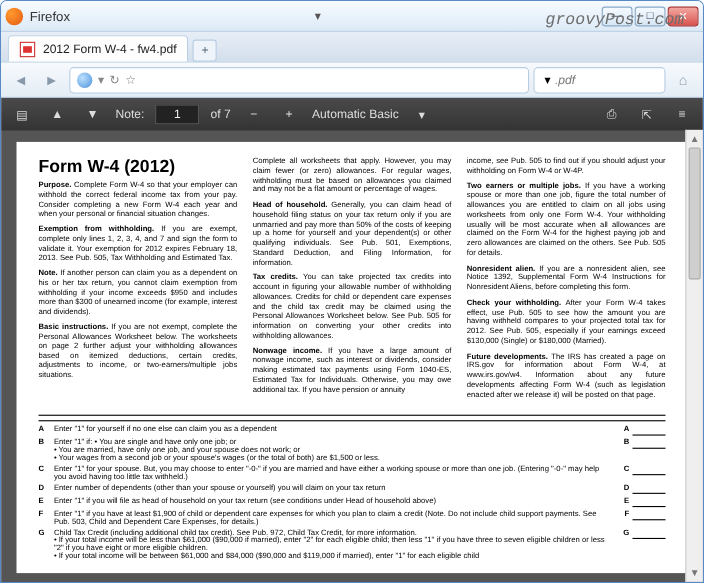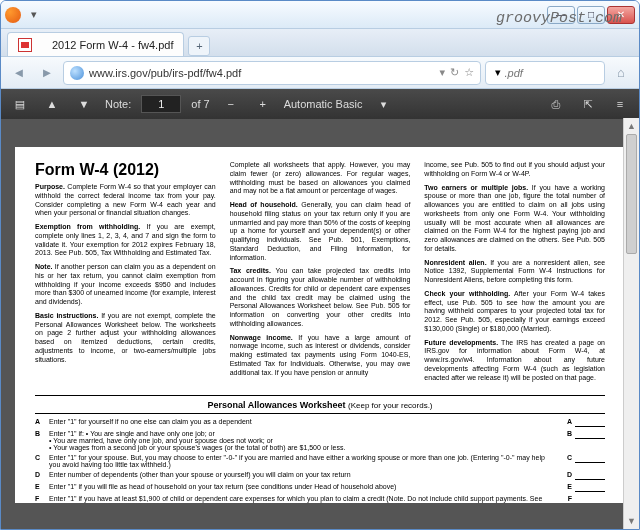--- a/index.html
+++ b/index.html
@@ -6,38 +6,38 @@
 body { font-family: Segoe UI, Tahoma, sans-serif; font-size: 11px; background: #fff; width: 640px; height: 530px; overflow: hidden; position: relative; }
 .window { border: 1px solid #5a8ac6; border-radius: 6px 6px 0 0; overflow: hidden; width: 640px; height: 530px; background: #eaf3fb; }
 .titlebar { height: 28px; background: linear-gradient(#f7fbff,#dceaf7); display: flex; align-items: center; padding: 0 4px; border-bottom: 1px solid #b8cde2; }
 .titlebar .ff { width: 16px; height: 16px; background: radial-gradient(circle at 30% 30%, #ff9a2e, #e55b13); border-radius: 50%; margin-right: 6px; }
 .titlebar .title { font-size: 12px; color: #333; flex: 1; }
 .titlebar .drop { color: #555; margin-left: 4px; }
 .winbtns { display: flex; gap: 2px; }
 .winbtn { width: 28px; height: 18px; border: 1px solid #8aa9c7; border-radius: 3px; background: linear-gradient(#f5faff,#d7e7f5); display: flex; align-items: center; justify-content: center; font-size: 10px; color: #334; }
 .winbtn.close { background: linear-gradient(#f3a7a1,#d9534f); color: #fff; border-color: #a33; }
 .tabbar { height: 28px; background: linear-gradient(#e7eef7,#d3dfec); display: flex; align-items: flex-end; padding: 0 6px; border-bottom: 1px solid #b8cde2; }
-.tab { height: 24px; background: #fdfdfd; border: 1px solid #b8cde2; border-bottom: none; border-radius: 4px 4px 0 0; padding: 3px 10px; display: flex; align-items: center; gap: 20px; font-size: 11px; color: #222; }
+.tab { height: 24px; background: #fdfdfd; border: 1px solid #b8cde2; border-bottom: none; border-radius: 4px 4px 0 0; padding: 3px 10px; display: flex; align-items: center; gap: 7px; font-size: 11px; color: #222; }
 .tab .pdfico { width: 14px; height: 14px; background: #fff; border: 1px solid #c33; position: relative; }
 .tab .pdfico::after { content: ""; position: absolute; left: 2px; top: 3px; width: 8px; height: 6px; background: #d33; }
 .newtab { width: 22px; height: 20px; border: 1px solid #b8cde2; border-radius: 3px; margin-left: 4px; background: #eef4fa; display:flex;align-items:center;justify-content:center;color:#567; }
 .navbar { height: 32px; background: linear-gradient(#f7fafd,#e3ecf5); display: flex; align-items: center; padding: 0 6px; gap: 4px; border-bottom: 1px solid #b8cde2; }
 .navbtn { width: 24px; height: 24px; border-radius: 4px; display: flex; align-items: center; justify-content: center; color: #8899aa; font-size: 13px; }
 .urlbar { flex: 1; height: 24px; border: 1px solid #b8cde2; border-radius: 4px; background: #fff; display: flex; align-items: center; padding: 0 6px; gap: 5px; }
 .urlbar .globe { width: 14px; height: 14px; border-radius: 50%; background: radial-gradient(circle at 35% 35%, #bde0ff, #4a90d9); }
 .urlbar input { border: none; outline: none; flex: 1; font-size: 11px; color: #333; background: transparent; }
 .urlbar .ubtn { color: #888; font-size: 11px; }
 .searchbar { width: 120px; height: 24px; border: 1px solid #b8cde2; border-radius: 4px; background: #fff; display: flex; align-items: center; padding: 0 5px; gap: 4px; }
 .searchbar .gico { width: 14px; height: 14px; background: conic-gradient(#4285f4 0 25%, #ea4335 0 50%, #fbbc05 0 75%, #34a853 0 100%); border-radius: 2px; }
 .searchbar input { border:none;outline:none;flex:1;font-size:11px;color:#777;font-style:italic;background:transparent; }
 .pdftool { height: 30px; background: linear-gradient(#4a4a4a,#333); display: flex; align-items: center; padding: 0 8px; gap: 10px; color: #ddd; font-size: 11px; }
 .pdftool .tbtn { width: 22px; height: 22px; display: flex; align-items: center; justify-content: center; color: #ddd; border-radius: 3px; }
 .pdftool .pagein { width: 40px; height: 18px; background: #222; border: 1px solid #555; color: #eee; text-align: center; font-size: 11px; }
 .pdftool .sep { flex: 1; }
-.pdfview { height: calc(530px - 28px - 28px - 32px - 30px); background: #555; padding: 28px 14px; overflow: hidden; position: relative; }
+.pdfview { height: calc(530px - 28px - 28px - 32px - 30px); background: #555; padding: 10px 14px; overflow: hidden; position: relative; }
 .page { background: #fff; width: 100%; height: 100%; padding: 14px 20px 0 20px; font-family: Arial, Helvetica, sans-serif; font-size: 7px; color: #000; overflow: hidden; position: relative; }
 .cols { display: flex; gap: 14px; }
 .col { flex: 1; }
 .formtitle { font-size: 16px; font-weight: bold; margin-bottom: 4px; }
 .para { margin-bottom: 5px; line-height: 1.25; text-align: justify; }
 .bold { font-weight: bold; }
 .hr { border-top: 1px solid #000; margin: 8px 0 4px; }
 .paw { text-align: center; font-size: 9px; font-weight: bold; }
 .paw .note { font-weight: normal; font-size: 8px; }
 .wrow { display: flex; align-items: flex-start; margin-top: 3px; }
@@ -50,20 +50,21 @@
 .scrollbar .thumb { position: absolute; top: 16px; left: 2px; right: 2px; height: 120px; background: #cfcfcf; border: 1px solid #aaa; border-radius: 2px; }
 .scrollbar .arr { position: absolute; left: 0; right: 0; height: 16px; display:flex;align-items:center;justify-content:center;color:#777;font-size:9px; }
 .scrollbar .arr.up { top: 0; } .scrollbar .arr.dn { bottom: 0; }
 </style>
 </head>
 <body>
 
 <div class="window">
   <div class="titlebar">
     <div class="ff"></div>
+    <span class="title">Firefox</span>
     <span class="drop">▾</span>
     <div style="flex:1"></div>
     <div class="winbtns">
       <div class="winbtn">—</div>
       <div class="winbtn">□</div>
       <div class="winbtn close">✕</div>
     </div>
   </div>
 
   <div class="tabbar">
@@ -72,21 +73,20 @@
       <span>2012 Form W-4 - fw4.pdf</span>
     </div>
     <div class="newtab">+</div>
   </div>
 
   <div class="navbar">
     <div class="navbtn">◄</div>
     <div class="navbtn">►</div>
     <div class="urlbar">
       <div class="globe"></div>
-      <input value="www.irs.gov/pub/irs-pdf/fw4.pdf" style="">
       <span class="ubtn">▾</span>
       <span class="ubtn">↻</span>
       <span class="ubtn">☆</span>
     </div>
     <div class="searchbar">
       <div class="gico"></div>
       <span class="ubtn">▾</span>
       <input placeholder=".pdf" style="">
 
     </div>
@@ -128,21 +128,20 @@
         </div>
         <div class="col">
           <div class="para"><span>income, see Pub. 505 to find out if you should adjust your withholding on Form W-4 or W-4P.</span></div>
           <div class="para"><span class="bold">Two earners or multiple jobs.</span><span> If you have a working spouse or more than one job, figure the total number of allowances you are entitled to claim on all jobs using worksheets from only one Form W-4. Your withholding usually will be most accurate when all allowances are claimed on the Form W-4 for the highest paying job and zero allowances are claimed on the others. See Pub. 505 for details.</span></div>
           <div class="para"><span class="bold">Nonresident alien.</span><span> If you are a nonresident alien, see Notice 1392, Supplemental Form W-4 Instructions for Nonresident Aliens, before completing this form.</span></div>
           <div class="para"><span class="bold">Check your withholding.</span><span> After your Form W-4 takes effect, use Pub. 505 to see how the amount you are having withheld compares to your projected total tax for 2012. See Pub. 505, especially if your earnings exceed $130,000 (Single) or $180,000 (Married).</span></div>
           <div class="para"><span class="bold">Future developments.</span><span> The IRS has created a page on IRS.gov for information about Form W-4, at www.irs.gov/w4. Information about any future developments affecting Form W-4 (such as legislation enacted after we release it) will be posted on that page.</span></div>
         </div>
       </div>
       <div class="hr"></div>
-      <div class="paw"><span>Personal Allowances Worksheet</span> <span class="note">(Keep for your records.)</span></div>
       <div class="hr" style="margin-top:3px"></div>
 
       <div class="wrow">
           <div class="lbl">A</div>
           <div class="txt">Enter "1" for yourself if no one else can claim you as a dependent</div>
           <div class="rlbl">A</div>
           <div class="line"></div>
         </div>
       <div class="wrow">
           <div class="lbl">B</div>

